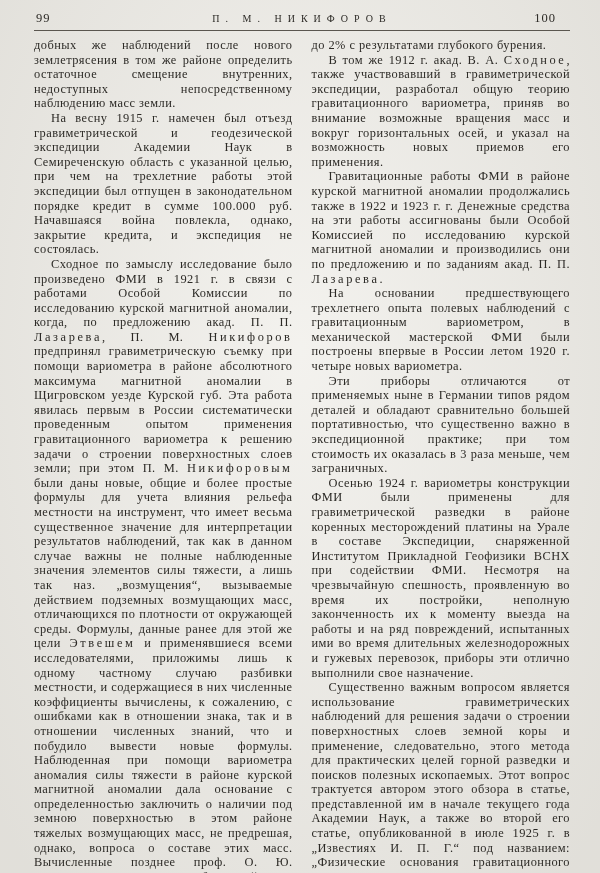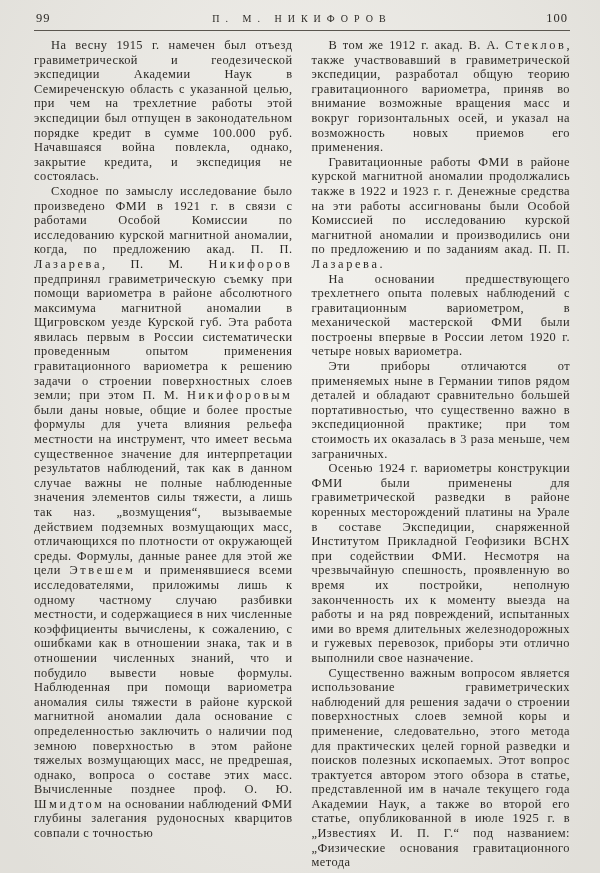--- a/index.html
+++ b/index.html
@@ -20,21 +20,21 @@
       radial-gradient(ellipse at 50% 40%, rgba(255,255,255,0.35), rgba(0,0,0,0.05) 95%),
       #edebe5;
   }
   .header {
     display: flex;
     align-items: baseline;
     font-size: 12.5px;
     padding: 3px 2px 4px 2px;
   }
   .header .pn { width: 46px; letter-spacing: 1px; }
-  .header .pn.right { text-align: right; }
+  .header .pn.right { text-align: center; }
   .header .title {
     flex: 1;
     text-align: center;
     letter-spacing: 6px;
     font-size: 10px;
     white-space: nowrap;
   }
   .rule {
     border-top: 1px solid #5a564f;
     margin: 0 0 7px 0;
@@ -62,25 +62,27 @@
 
 <div class="page">
   <div class="header">
     <div class="pn left">99</div>
     <div class="title">П. М. НИКИФОРОВ</div>
     <div class="pn right">100</div>
   </div>
   <div class="rule"></div>
   <div class="columns">
     <div class="col">
+        <p class="no-indent"><span>добных же наблюдений после нового землетрясения в том же районе определить остаточное смещение внутренних, недоступных непосредственному наблюдению масс земли.</span></p>
         <p><span>На весну 1915 г. намечен был отъезд гравиметрической и геодезической экспедиции Академии Наук в Семиреченскую область с указанной целью, при чем на трехлетние работы этой экспедиции был отпущен в законодательном порядке кредит в сумме 100.000 руб. Начавшаяся война повлекла, однако, закрытие кредита, и экспедиция не состоялась.</span></p>
         <p><span>Сходное по замыслу исследование было произведено ФМИ в 1921 г. в связи с работами Особой Комиссии по исследованию курской магнитной аномалии, когда, по предложению акад. П. П. </span><span class="sp">Лазарева</span><span>, П. М. </span><span class="sp">Никифоров</span><span> предпринял гравиметрическую съемку при помощи вариометра в районе абсолютного максимума магнитной аномалии в Щигровском уезде Курской губ. Эта работа явилась первым в России систематически проведенным опытом применения гравитационного вариометра к решению задачи о строении поверхностных слоев земли; при этом П. М. </span><span class="sp">Никифоровым</span><span> были даны новые, общие и более простые формулы для учета влияния рельефа местности на инструмент, что имеет весьма существенное значение для интерпретации результатов наблюдений, так как в данном случае важны не полные наблюденные значения элементов силы тяжести, а лишь так наз. „возмущения“, вызываемые действием подземных возмущающих масс, отличающихся по плотности от окружающей среды. Формулы, данные ранее для этой же цели </span><span class="sp">Этвешем</span><span> и применявшиеся всеми исследователями, приложимы лишь к одному частному случаю разбивки местности, и содержащиеся в них численные коэффициенты вычислены, к сожалению, с ошибками как в отношении знака, так и в отношении численных знаний, что и побудило вывести новые формулы. Наблюденная при помощи вариометра аномалия силы тяжести в районе курской магнитной аномалии дала основание с определенностью заключить о наличии под земною поверхностью в этом районе тяжелых возмущающих масс, не предрешая, однако, вопроса о составе этих масс. Вычисленные позднее проф. О. Ю. </span><span class="sp">Шмидтом</span><span> на основании наблюдений ФМИ глубины залегания рудоносных кварцитов совпали с точностью</span></p>
       </div>
     <div class="col">
-        <p><span>В том же 1912 г. акад. В. А. </span><span class="sp">Стеклов</span><span>, также участвовавший в гравиметрической экспедиции, разработал общую теорию гравитационного вариометра, приняв во внимание возможные вращения масс и вокруг горизонтальных осей, и указал на возможность новых приемов его применения.</span></p>
+        <p class="no-indent"><span>до 2% с результатами глубокого бурения.</span></p>
+        <p><span>В том же 1912 г. акад. В. А. </span><span class="sp">Сходное</span><span>, также участвовавший в гравиметрической экспедиции, разработал общую теорию гравитационного вариометра, приняв во внимание возможные вращения масс и вокруг горизонтальных осей, и указал на возможность новых приемов его применения.</span></p>
         <p><span>Гравитационные работы ФМИ в районе курской магнитной аномалии продолжались также в 1922 и 1923 г. г. Денежные средства на эти работы ассигнованы были Особой Комиссией по исследованию курской магнитной аномалии и производились они по предложению и по заданиям акад. П. П. </span><span class="sp">Лазарева</span><span>.</span></p>
         <p><span>На основании предшествующего трехлетнего опыта полевых наблюдений с гравитационным вариометром, в механической мастерской ФМИ были построены впервые в России летом 1920 г. четыре новых вариометра.</span></p>
         <p><span>Эти приборы отличаются от применяемых ныне в Германии типов рядом деталей и обладают сравнительно большей портативностью, что существенно важно в экспедиционной практике; при том стоимость их оказалась в 3 раза меньше, чем заграничных.</span></p>
         <p><span>Осенью 1924 г. вариометры конструкции ФМИ были применены для гравиметрической разведки в районе коренных месторождений платины на Урале в составе Экспедиции, снаряженной Институтом Прикладной Геофизики ВСНХ при содействии ФМИ. Несмотря на чрезвычайную спешность, проявленную во время их постройки, неполную законченность их к моменту выезда на работы и на ряд повреждений, испытанных ими во время длительных железнодорожных и гужевых перевозок, приборы эти отлично выполнили свое назначение.</span></p>
         <p><span>Существенно важным вопросом является использование гравиметрических наблюдений для решения задачи о строении поверхностных слоев земной коры и применение, следовательно, этого метода для практических целей горной разведки и поисков полезных ископаемых. Этот вопрос трактуется автором этого обзора в статье, представленной им в начале текущего года Академии Наук, а также во второй его статье, опубликованной в июле 1925 г. в „Известиях И. П. Г.“ под названием: „Физические основания гравитационного метода</span></p>
       </div>
   </div>
 </div>
 
 </body></html>

